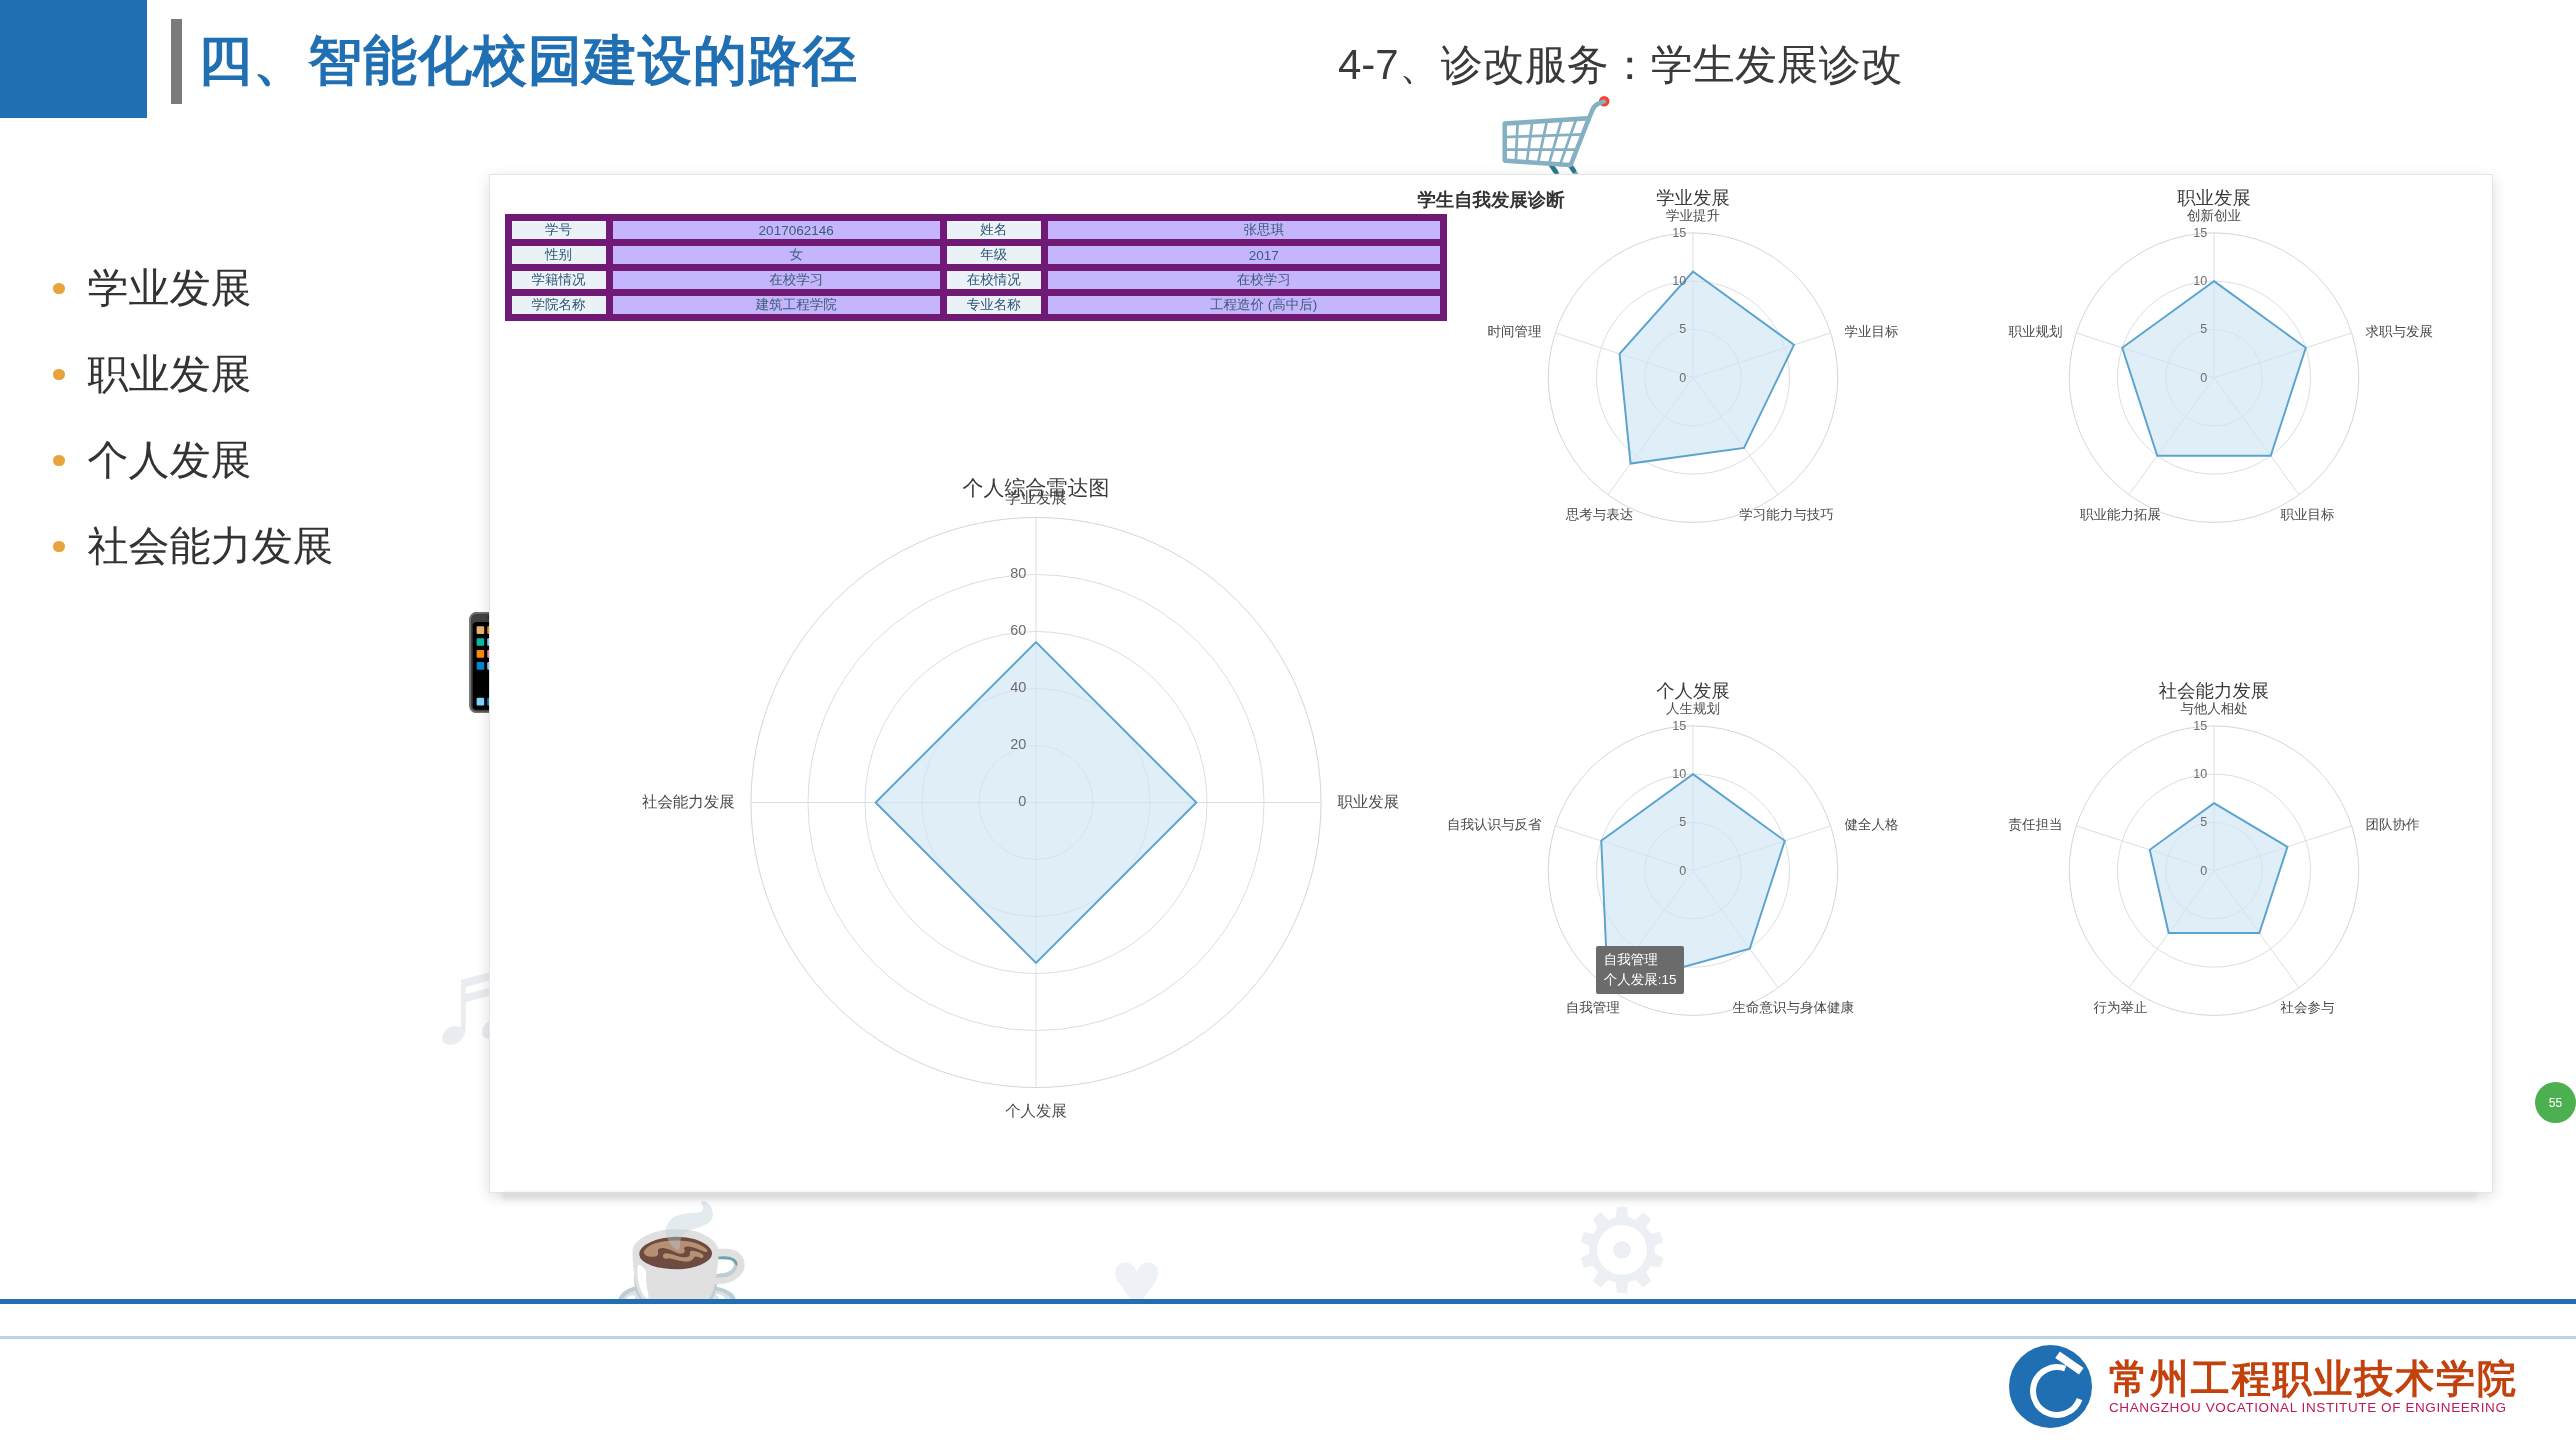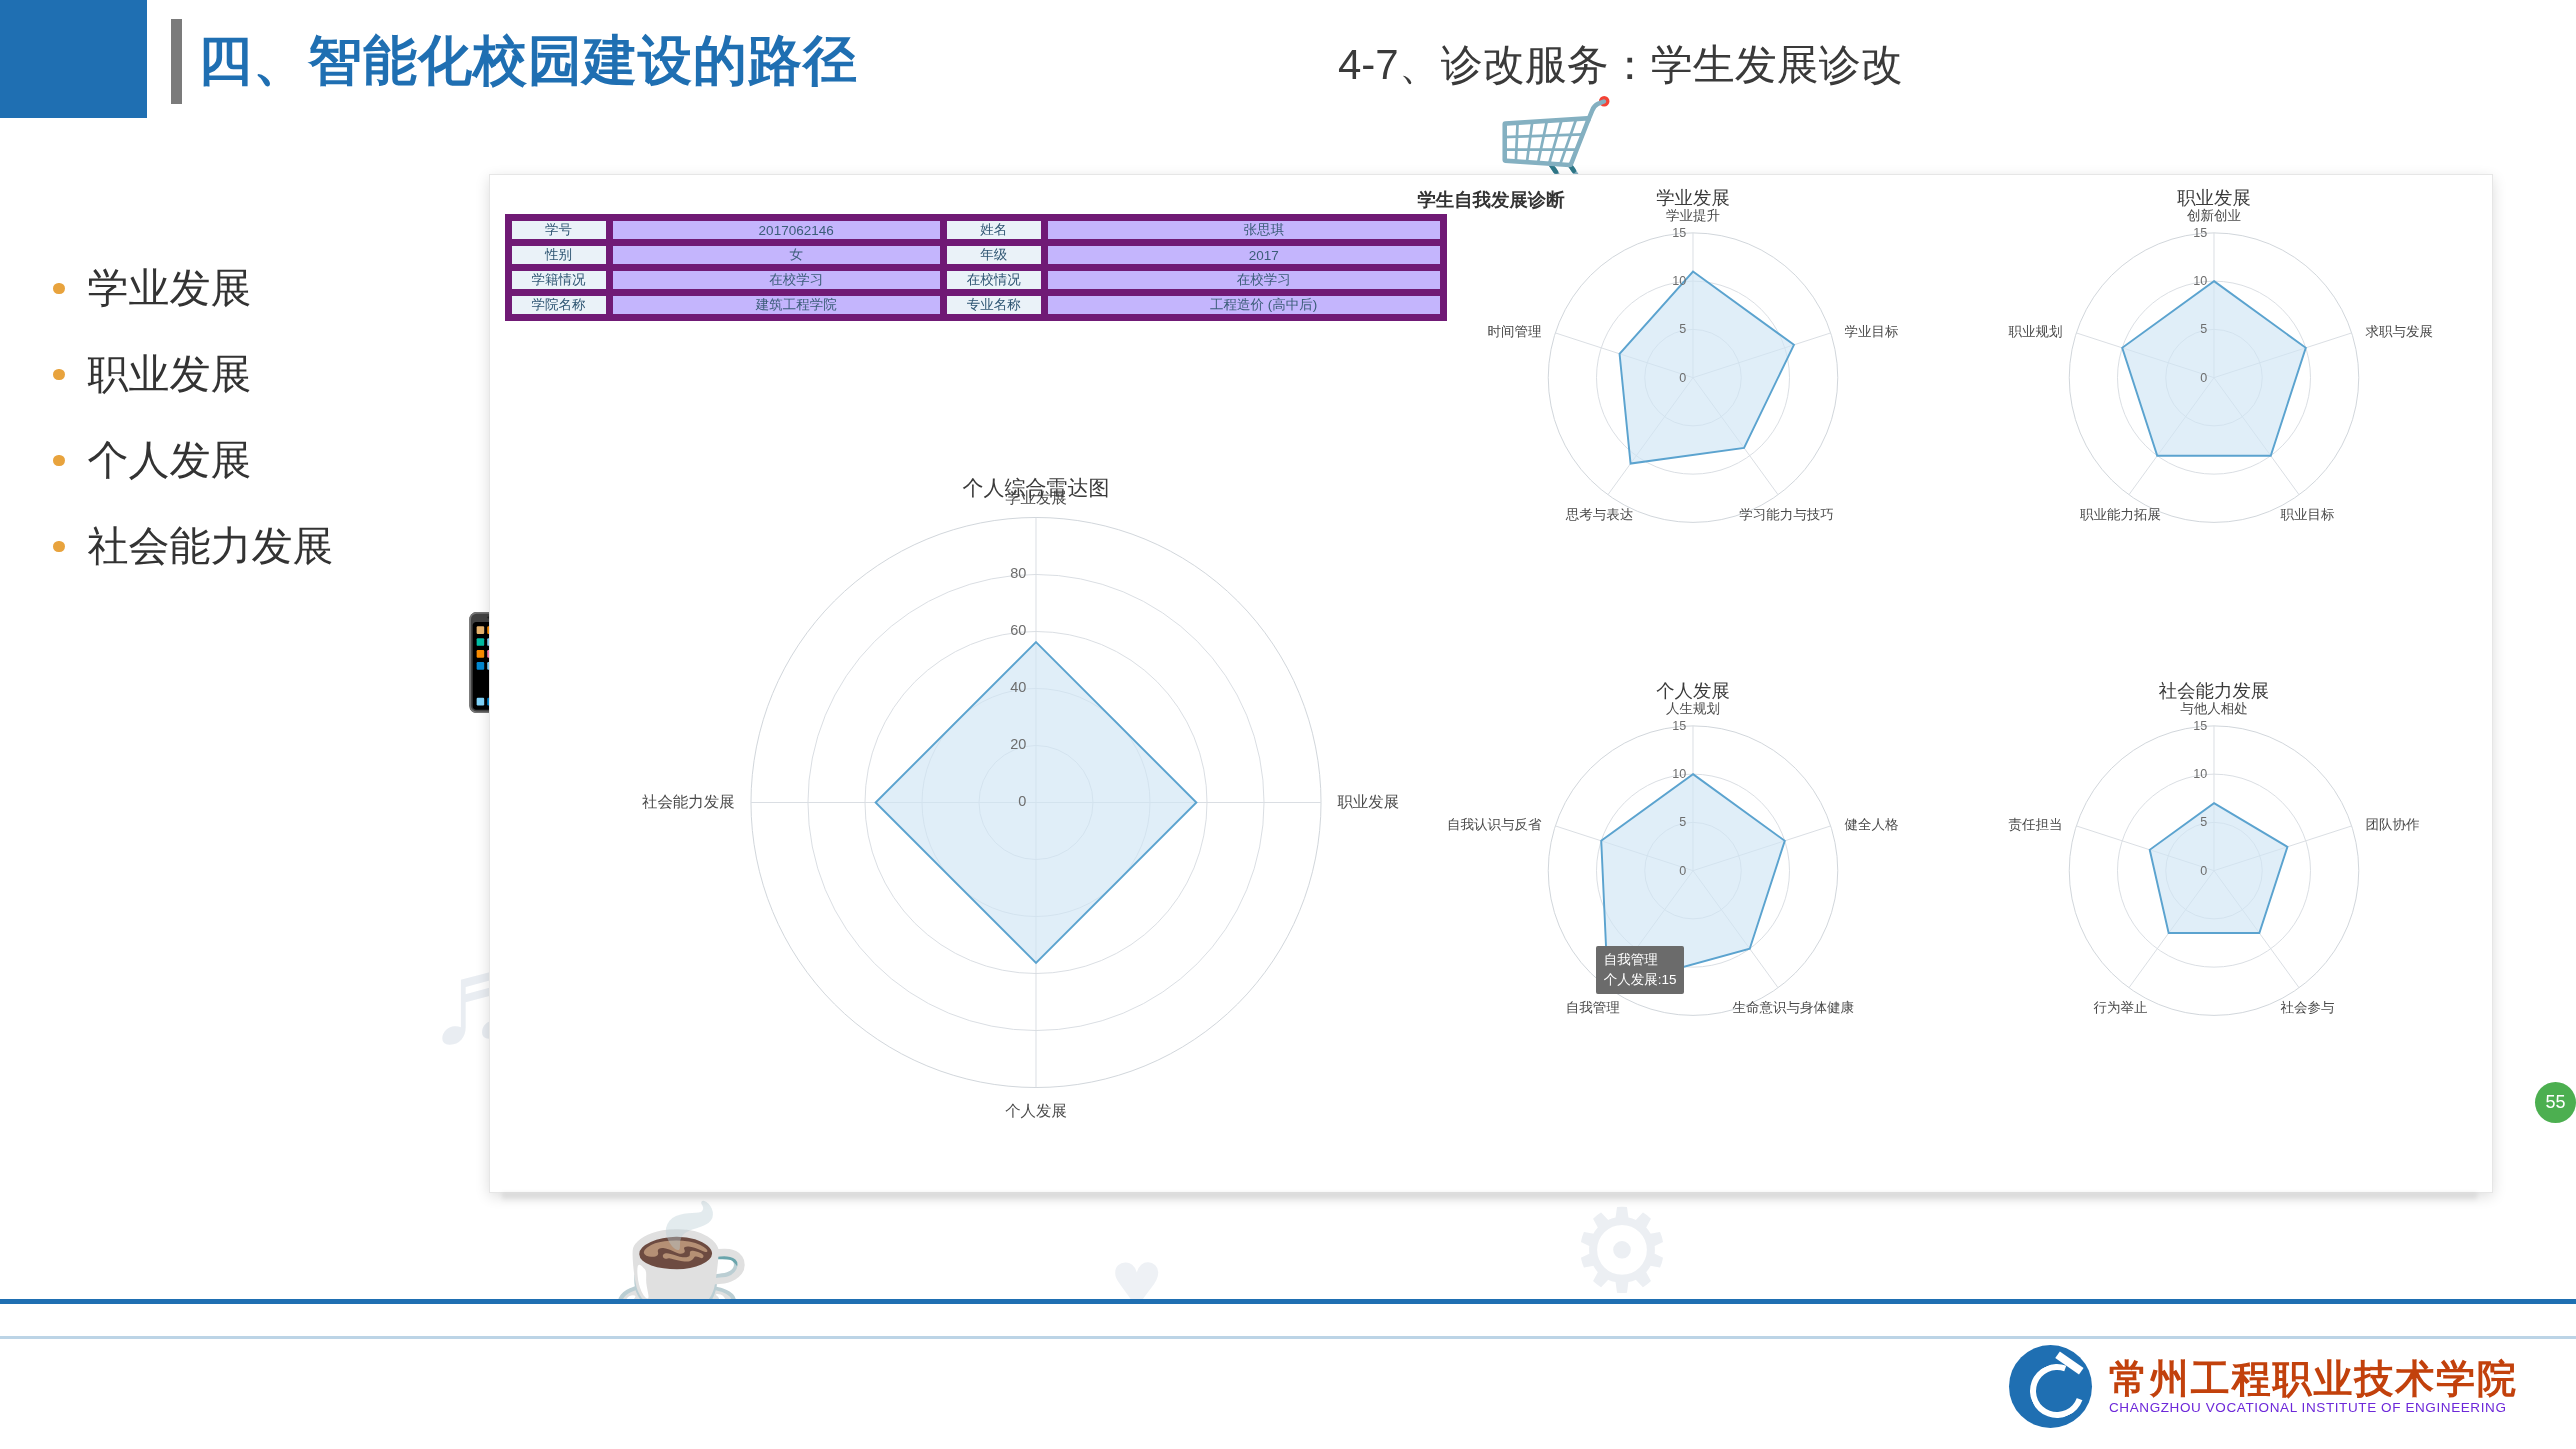--- a/index.html
+++ b/index.html
@@ -183,29 +183,29 @@
     position: absolute; left: 46px; top: 13.5px;
     width: 29px; height: 7.7px; background: #ffffff;
     transform: rotate(35deg);
   }
   .logo-text-cn {
     font-size: 39px; font-weight: bold; color: #c2410c;
     font-family: "Liberation Serif", serif;
     letter-spacing: 1.9px; line-height: 1.1;
   }
   .logo-text-en {
-    font-size: 13.5px; color: #6d28d9; letter-spacing: 0.6px;
+    font-size: 13.5px; color: #be185d; letter-spacing: 0.6px;
   }
 
   
   .side-badge {
     position: absolute; right: 0; top: 1082px;
     width: 41px; height: 41px; border-radius: 50%;
     background: #4caf50; color: #fff;
-    font-size: 18px; display: flex; align-items: center; justify-content: center;
+    font-size: 12px; display: flex; align-items: center; justify-content: center;
   }
 </style>
 </head>
 <body>
 
 <div class="slide">
 
   <div class="bg-deco deco-cart">🛒</div>
   <div class="bg-deco deco-phone">📱</div>
   <div class="bg-deco deco-music">♬</div>

